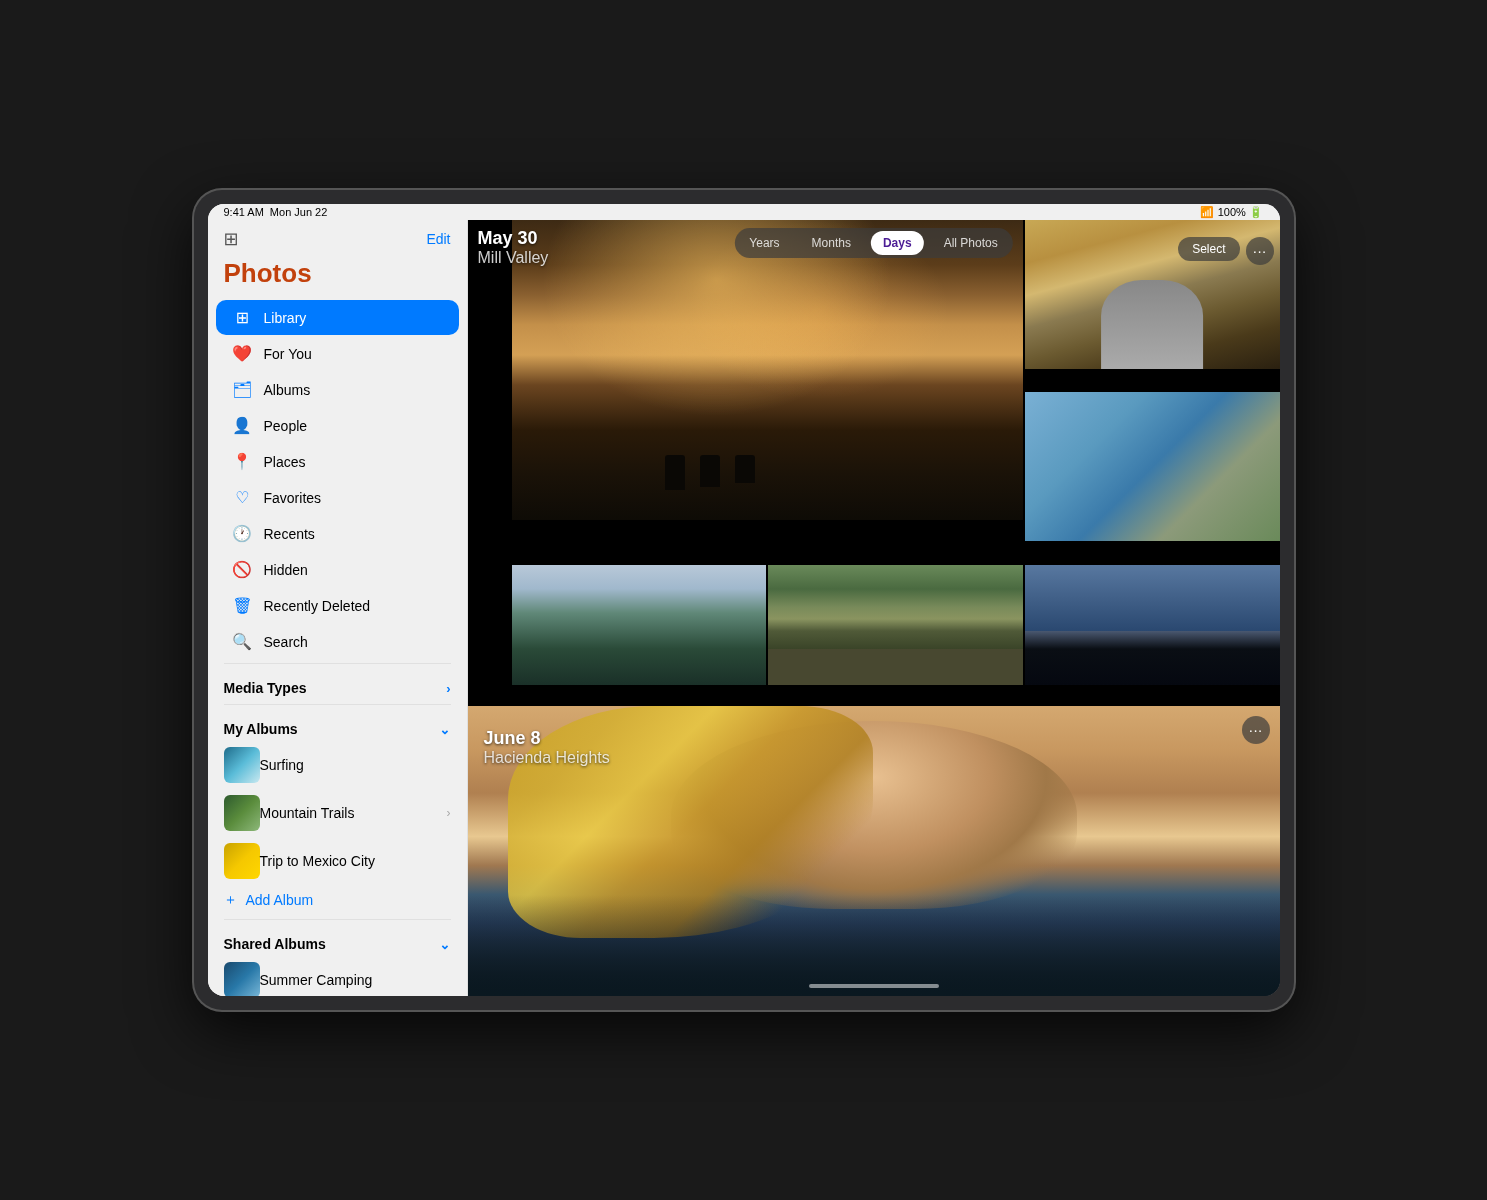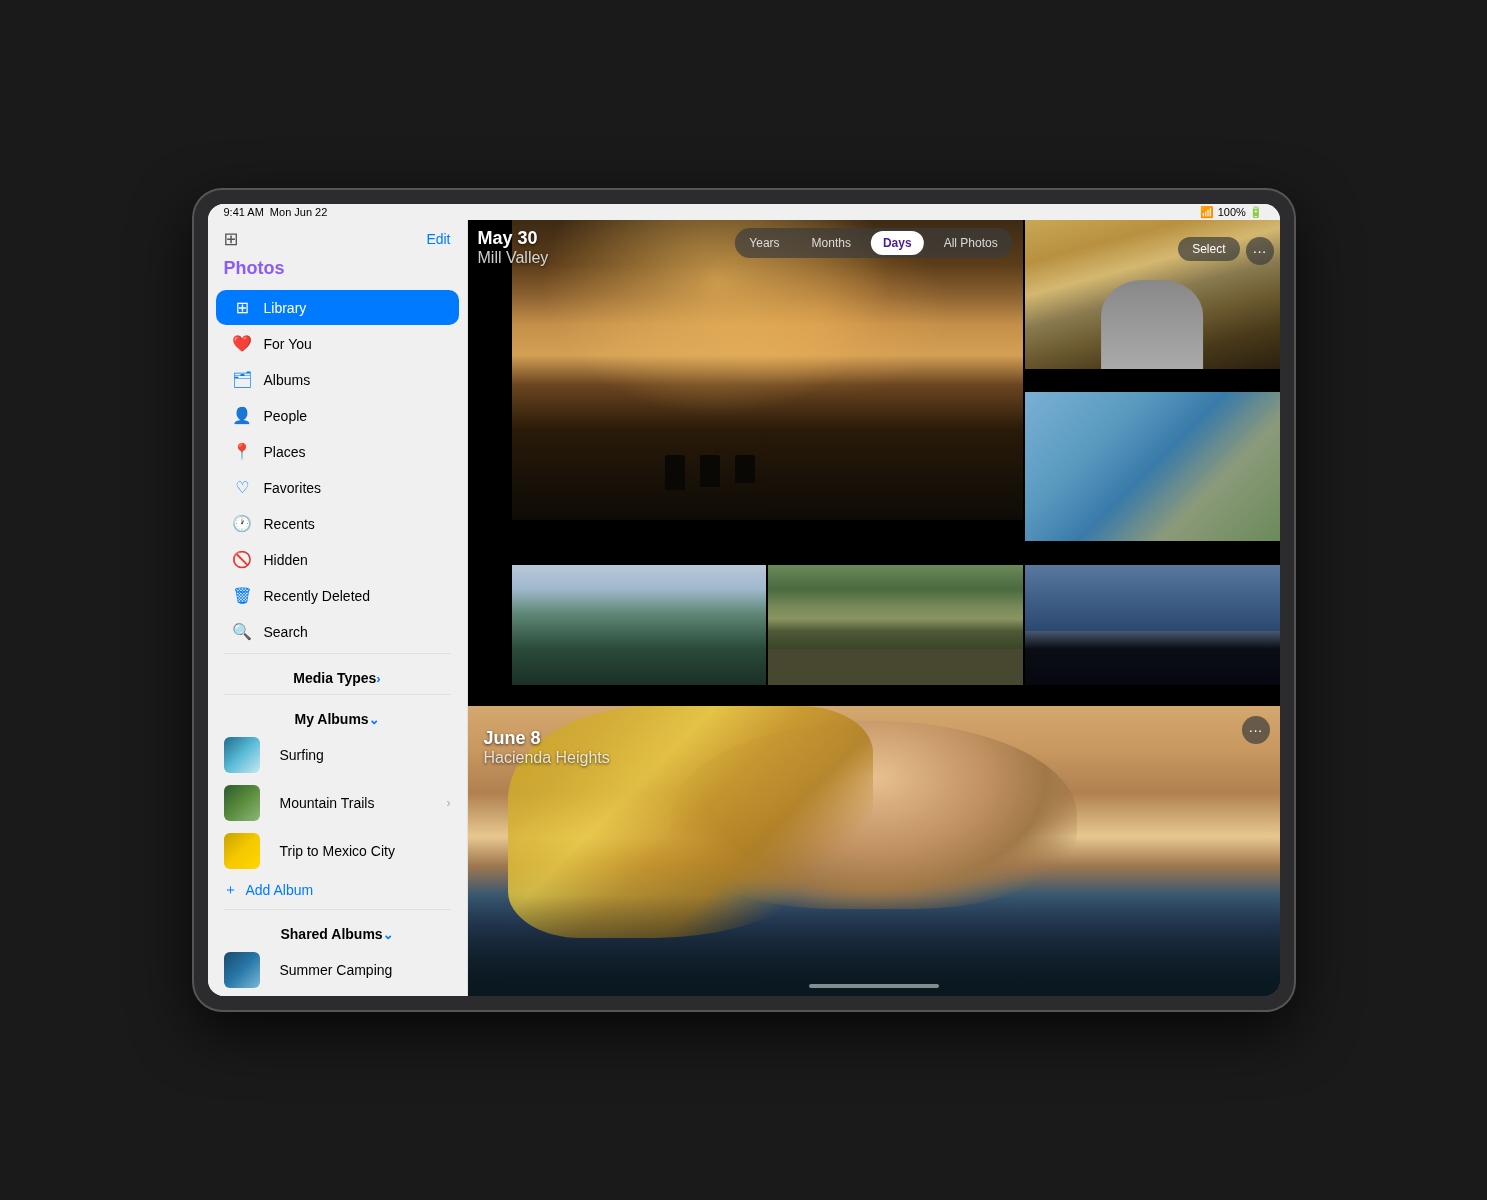--- a/index.html
+++ b/index.html
@@ -76,24 +76,24 @@
     }
 
     .sidebar-edit-btn {
       color: #007AFF;
       font-size: 14px;
       font-weight: 400;
       cursor: pointer;
     }
 
     .sidebar-title {
-      font-size: 18px;
+      font-size: 26px;
       font-weight: 700;
       padding: 4px 16px 10px;
-      color: #8b5cf6;
+      color: #c2410c;
     }
 
     .sidebar-nav-item {
       display: flex;
       align-items: center;
       gap: 10px;
       padding: 8px 16px;
       cursor: pointer;
       border-radius: 10px;
       margin: 1px 8px;
@@ -112,34 +112,34 @@
       font-size: 16px;
       color: #007AFF;
       width: 22px;
       text-align: center;
       flex-shrink: 0;
     }
 
     .sidebar-section-header {
       display: flex;
       align-items: center;
-      justify-content: center;
+      justify-content: space-between;
       padding: 12px 16px 4px;
       font-size: 14px;
       font-weight: 600;
       color: #000;
       cursor: pointer;
     }
 
     .section-chevron { color: #007AFF; font-size: 13px; }
 
     .album-item {
       display: flex;
       align-items: center;
-      gap: 20px;
+      gap: 0;
       padding: 6px 16px;
       cursor: pointer;
       font-size: 14px;
       color: #000;
     }
 
     .album-thumb {
       width: 36px;
       height: 36px;
       border-radius: 6px;

